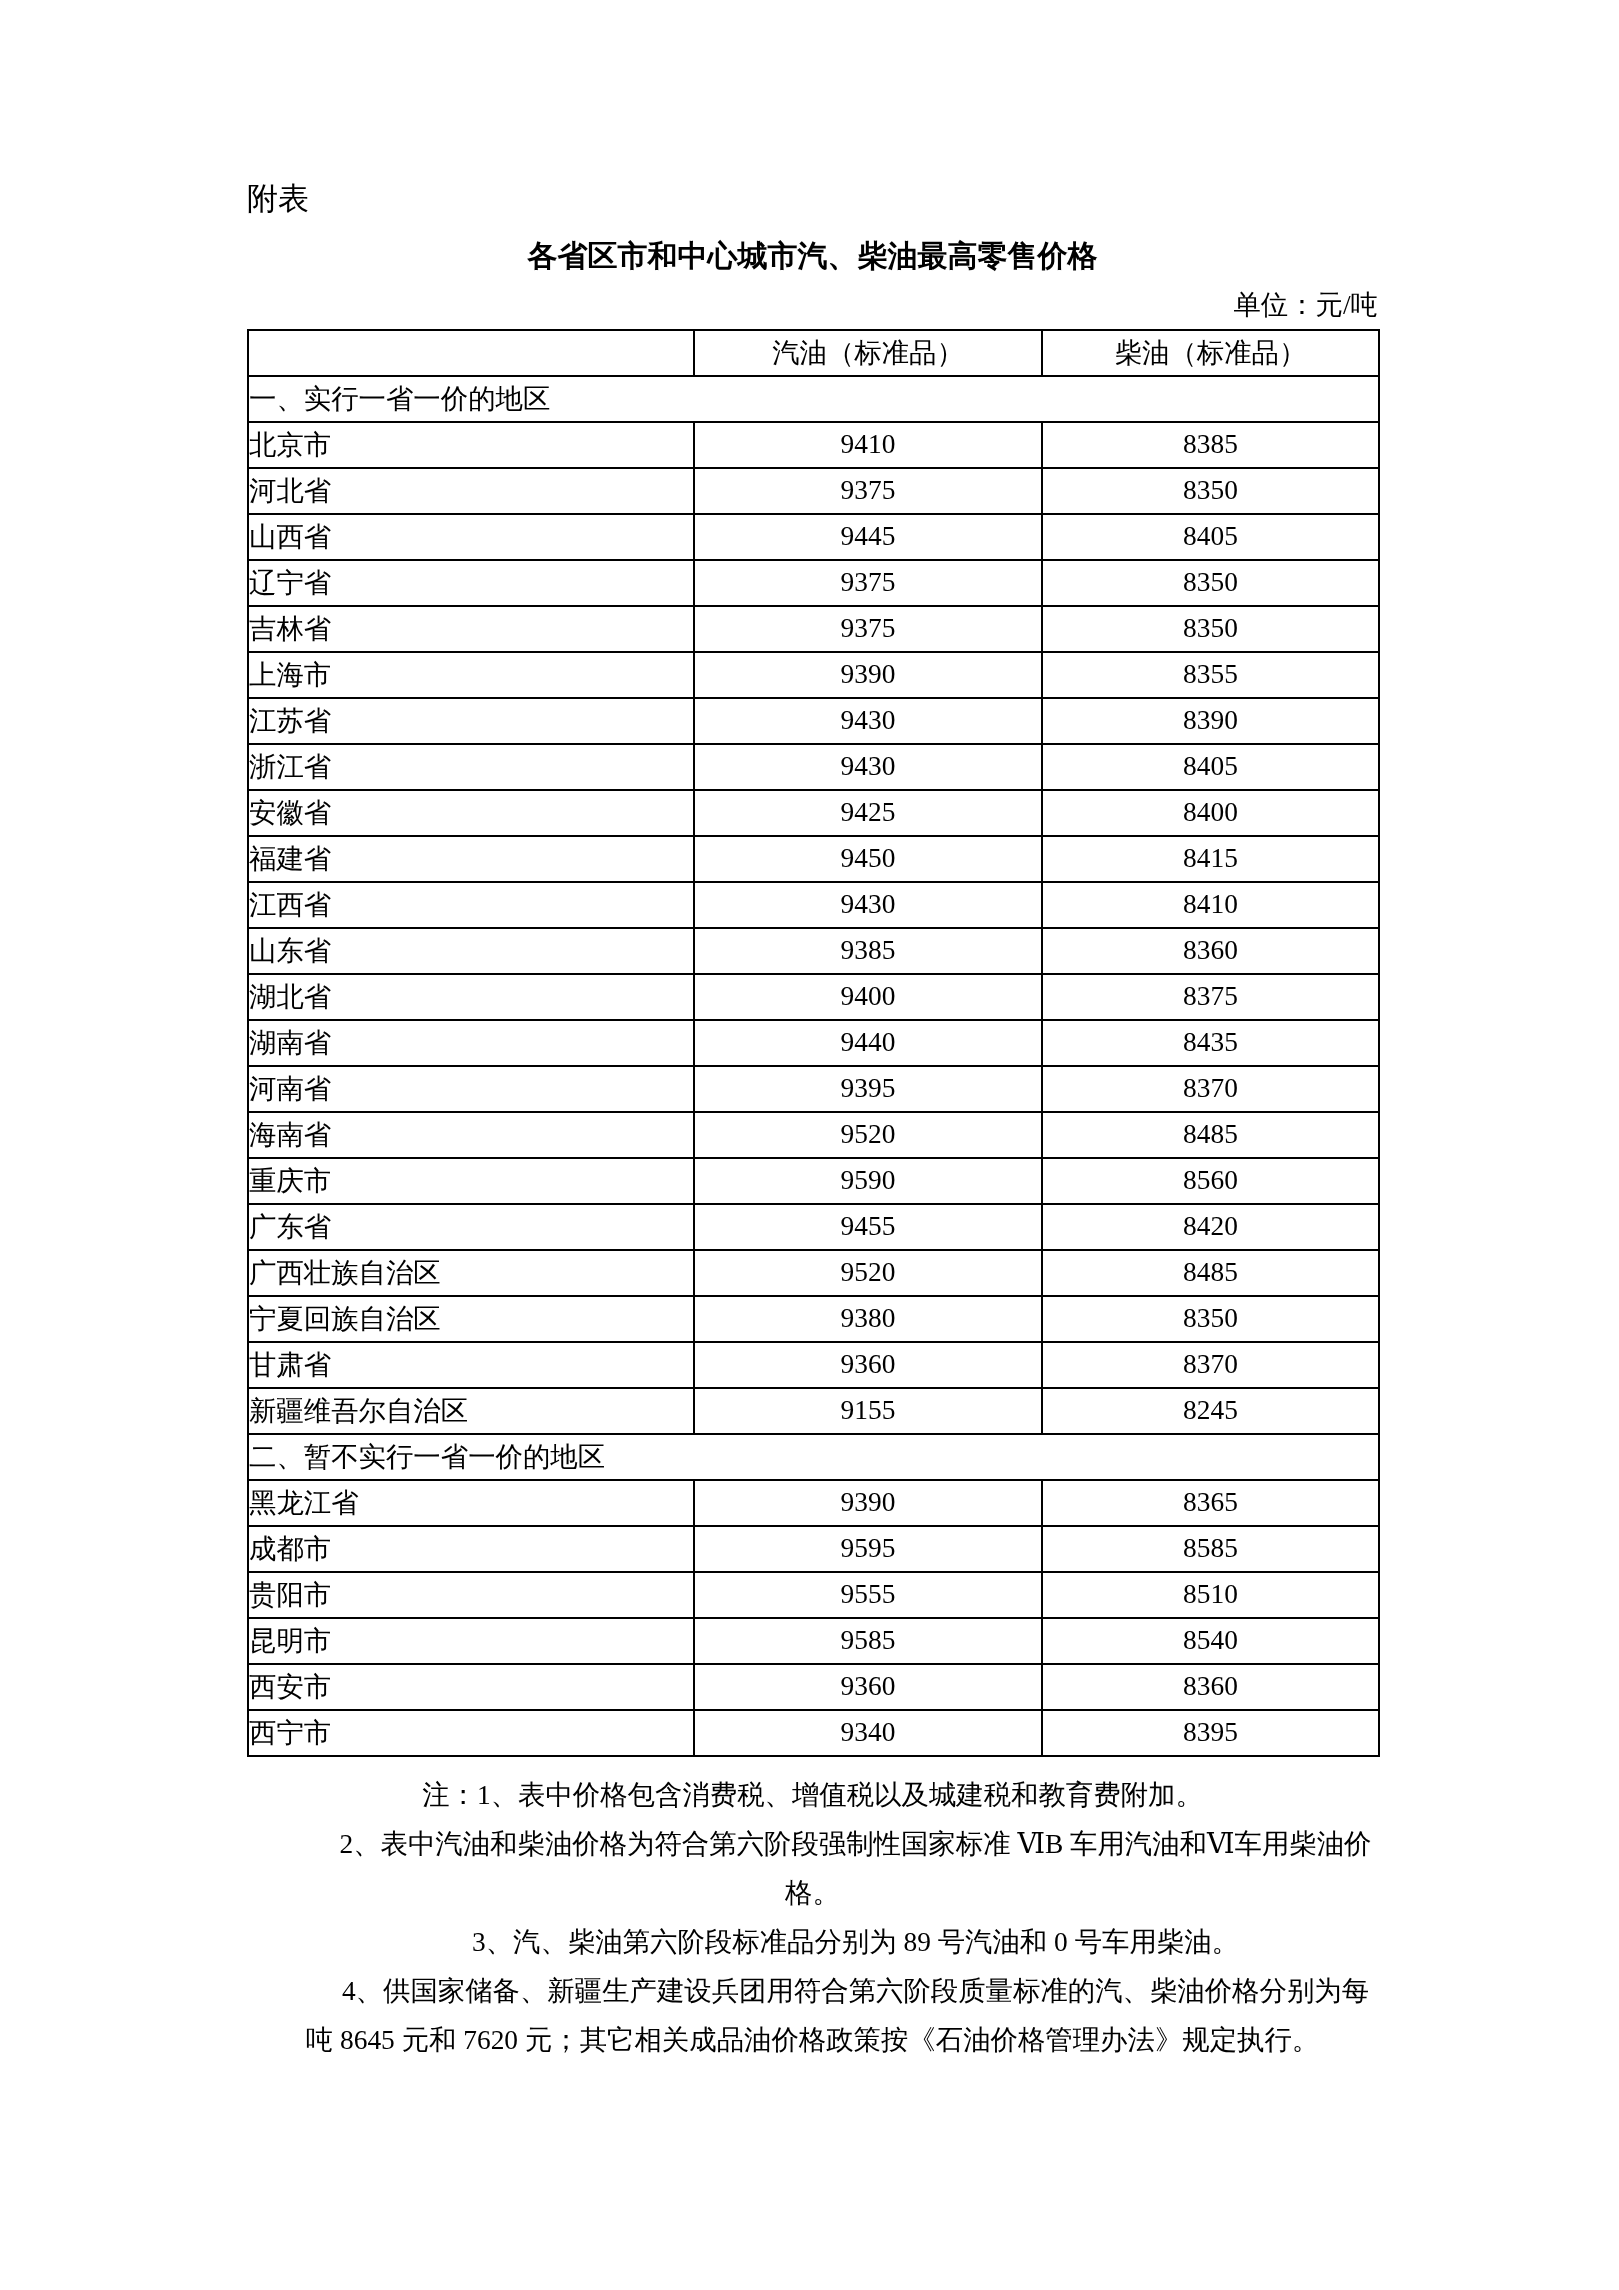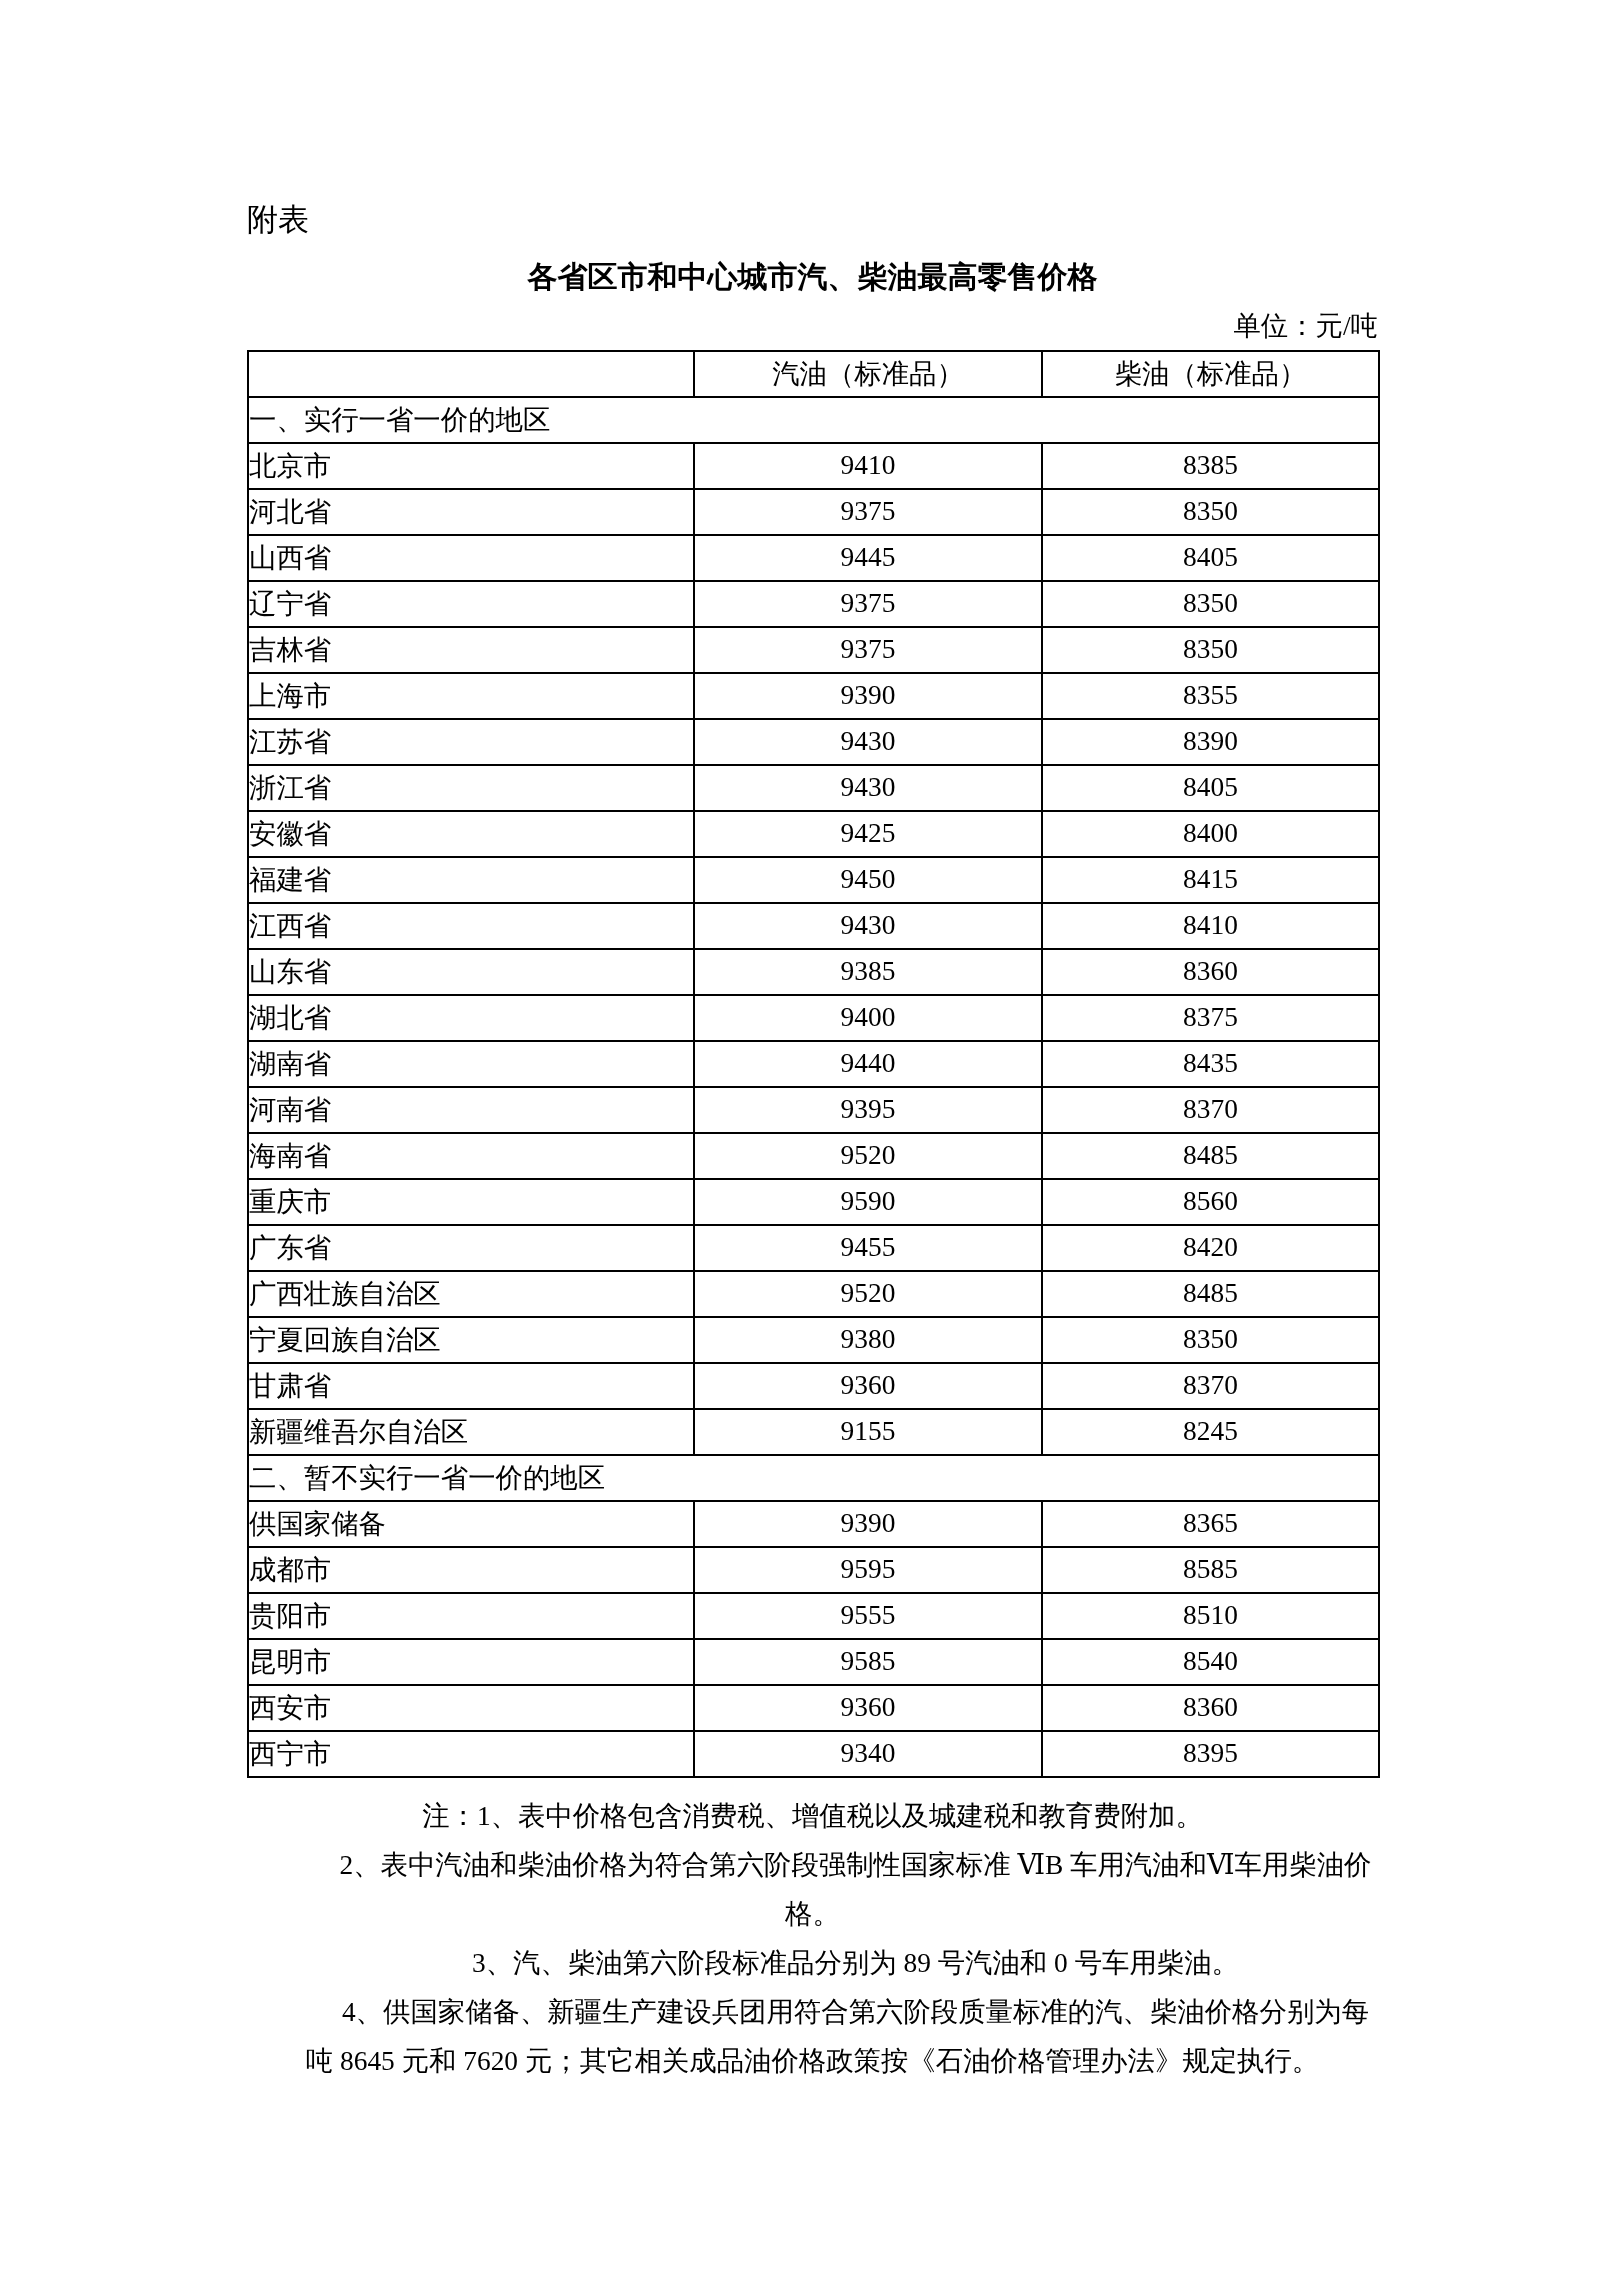--- a/index.html
+++ b/index.html
@@ -10,21 +10,21 @@
   body {
     width: 1619px;
     height: 2291px;
     position: relative;
     font-family: "Liberation Serif", "DejaVu Serif", serif;
     color: #000000;
   }
   .content {
     position: absolute;
     left: 247px;
-    top: 202px;
+    top: 181px;
     width: 1131px;
   }
   .attachment-label {
     font-size: 31px;
     line-height: 35px;
     margin-bottom: 21.6px;
     font-family: "Liberation Serif", "DejaVu Serif", serif;
   }
   .doc-title {
     text-align: center;
@@ -222,21 +222,21 @@
         </tr>
         <tr>
           <td class="region-cell">新疆维吾尔自治区</td>
           <td class="num-cell">9155</td>
           <td class="num-cell">8245</td>
         </tr>
         <tr>
           <td colspan="3" class="section-cell">二、暂不实行一省一价的地区</td>
         </tr>
         <tr>
-          <td class="region-cell">供国家储备</td>
+          <td class="region-cell">黑龙江省</td>
           <td class="num-cell">9390</td>
           <td class="num-cell">8365</td>
         </tr>
         <tr>
           <td class="region-cell">成都市</td>
           <td class="num-cell">9595</td>
           <td class="num-cell">8585</td>
         </tr>
         <tr>
           <td class="region-cell">贵阳市</td>

